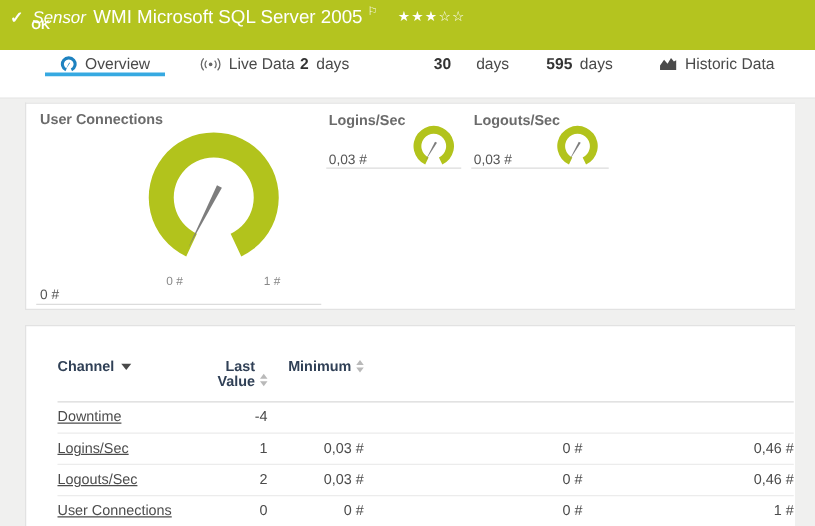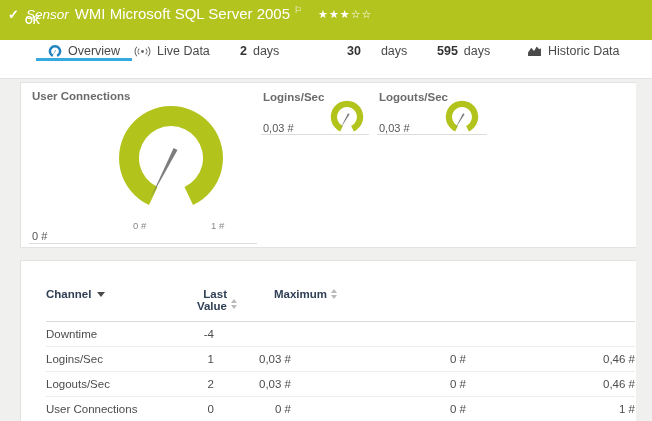--- a/index.html
+++ b/index.html
@@ -16,47 +16,47 @@
   .stars { margin-left:16px; font-size:11px; letter-spacing:1px; position:relative; top:-1px; }
   .topbar-status { position:absolute; left:25px; top:15px; font-size:10px; font-weight:bold; }
 
   
   .tabbar { position:absolute; top:40px; left:0; width:652px; height:39px; background:#fff; border-bottom:1px solid #e4e4e4; }
   .tab { position:absolute; top:0; height:22px; display:flex; align-items:center; gap:6px;
          font-size:12.5px; color:#4a4a4a; cursor:pointer; white-space:nowrap; }
   .tab .num { font-weight:bold; color:#333; }
   .tab--overview { left:36px; width:96px; padding-left:12px; }
   .tab--overview::after { content:""; position:absolute; left:0; right:0; bottom:1px; height:3px; background:#36a9e1; }
-  .tab--live { left:134px; }
+  .tab--live { left:160px; }
   .tab--d2 { left:240px; }
   .tab--d30 { left:347px;gap:20px; }
   .tab--d365 { left:437px; }
   .tab--historic { left:527px;text-align:right; }
   .tab svg { display:block; }
 
   
   .panel { position:absolute; left:20px; width:616px; background:#fff; border:1px solid #e2e2e2; border-right:none; }
   .panel--overview { top:82px; height:166px; }
   .panel--table { top:260px; height:230px; }
 
   .gp-title { position:absolute; font-size:11.5px; font-weight:bold; color:#6b6b6b; }
   .gp-value { position:absolute; font-size:11px; color:#555; }
   .gp-scale { position:absolute; font-size:9.5px; color:#888; }
   .gp-underline { position:absolute; border-bottom:1px solid #dcdcdc; }
   .gauge-svg { position:absolute; }
 
   
   .thead-grid, .row-grid { display:grid; grid-template-columns:100px 68px 77px 175px 169px; margin-left:25px; width:589px; }
-  .thead-grid { padding-top:27px; padding-bottom:9px; border-bottom:1px solid #d9d9d9;gap:23px; }
+  .thead-grid { padding-top:27px; padding-bottom:9px; border-bottom:1px solid #d9d9d9; }
   .th { font-size:11.5px; font-weight:bold; color:#304056; text-align:right; cursor:pointer; }
   .th--channel { text-align:left; }
   .hdr-wrap { display:inline-block; max-width:44px; vertical-align:top; }
   .row-grid { height:25px; align-items:center; border-bottom:1px solid #ececec; font-size:11.5px; color:#4c4c4c; cursor:pointer; }
   .td { text-align:right; }
-  .td--channel { text-align:left; }
+  .td--channel { text-align:left;text-decoration:underline; }
 
   .sort { display:inline-block; vertical-align:middle; margin-left:4px; position:relative; top:-1px; }
   .sort i { display:block; width:0; height:0; border-left:3.5px solid transparent; border-right:3.5px solid transparent; }
   .sort .up { border-bottom:4px solid #b9b9b9; margin-bottom:2px; }
   .sort .down { border-top:4px solid #b9b9b9; }
   .sort--bottom { vertical-align:bottom; margin-bottom:2px; }
   .caret-down { display:inline-block; width:0; height:0; border-left:4px solid transparent; border-right:4px solid transparent; border-top:5px solid #4a4a4a; margin-left:6px; vertical-align:middle; }
 </style>
 </head>
 <body>
@@ -144,21 +144,21 @@
       </svg>
       <div class="gp-value" style="left:358px; top:39px;">0,03 #</div>
       <div class="gp-underline" style="left:356px; top:51px; width:110px;"></div>
     </div>
   </div>
 
   <div class="panel panel--table">
     <div class="thead-grid">
       <div class="th th--channel"><span>Channel</span><span class="caret-down"></span></div>
       <div class="th"><span class="hdr-wrap">Last Value</span><span class="sort sort--bottom"><i class="up"></i><i class="down"></i></span></div>
-      <div class="th"><span>Maximum</span><span class="sort"><i class="up"></i><i class="down"></i></span></div>
+      <div class="th"><span>Minimum</span><span class="sort"><i class="up"></i><i class="down"></i></span></div>
     </div>
 
     <div class="row-grid">
       <div class="td td--channel">Downtime</div>
       <div class="td">-4</div>
       <div class="td"></div>
       <div class="td"></div>
       <div class="td"></div>
     </div>
     <div class="row-grid">

